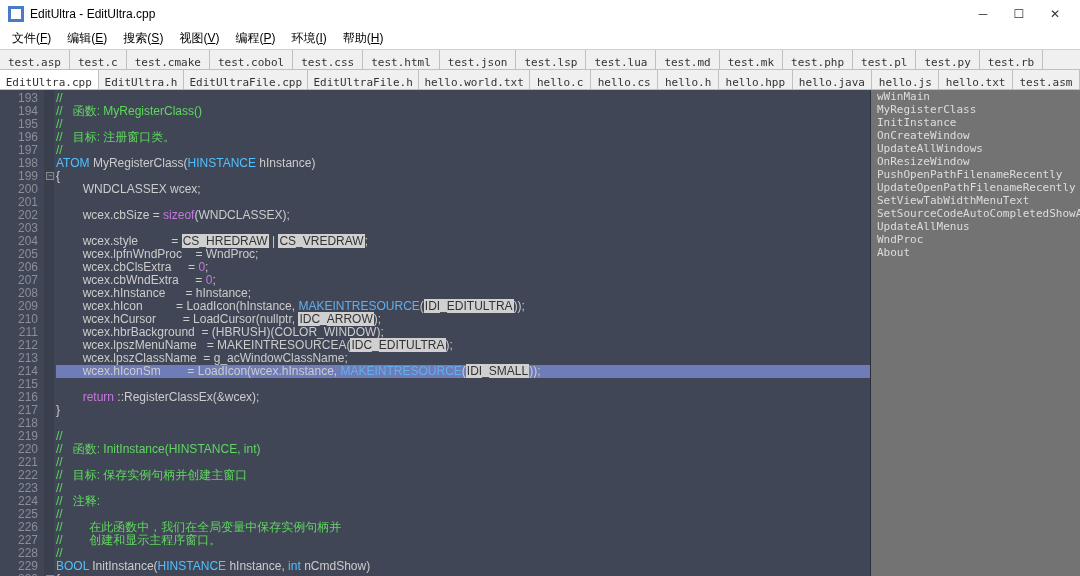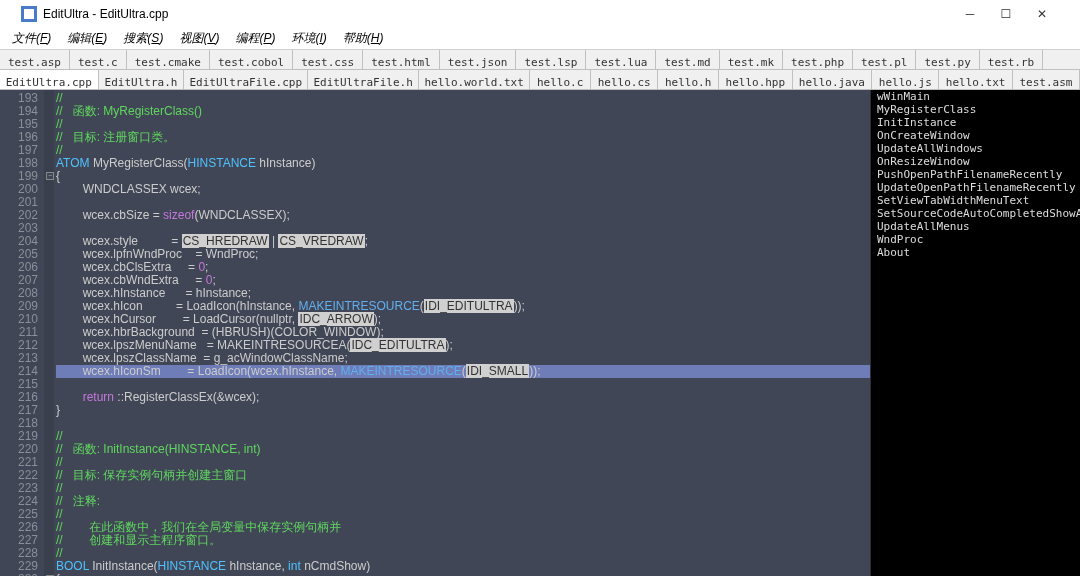--- a/index.html
+++ b/index.html
@@ -1,40 +1,40 @@
 <!DOCTYPE html>
 <html><head>
 <meta charset="utf-8">
 <style>
 *{margin:0;padding:0;box-sizing:border-box;font-family:'Segoe UI',sans-serif;}
 body{width:1080px;height:576px;overflow:hidden;background:#fff;}
-.titlebar{height:28px;display:flex;align-items:center;padding:0 21px;background:#fff;}
+.titlebar{height:28px;display:flex;align-items:center;padding:0 8px;background:#fff;}
 .titlebar-icon{width:16px;height:16px;margin-right:6px;}
 .titlebar-text{font-size:12px;color:#000;flex:1;}
 .win-controls{display:flex;gap:2px;}
 .win-btn{width:34px;height:24px;display:flex;align-items:center;justify-content:center;font-size:12px;color:#333;cursor:pointer;}
 .menubar{height:22px;display:flex;align-items:center;padding:0 4px;background:#fff;border-bottom:1px solid #d0d0d0;}
-.menu-item{font-size:12px;padding:2px 8px;cursor:pointer;font-style:italic;}
+.menu-item{font-size:12px;padding:2px 8px;cursor:pointer;}
 .menu-item u{text-decoration:underline;}
 .tabrow{height:20px;display:flex;background:#f0f0f0;border-bottom:1px solid #c0c0c0;overflow:hidden;}
 .tab{font-size:11px;font-family:Consolas,monospace;padding:12px 8px;border-right:1px solid #c0c0c0;white-space:nowrap;cursor:pointer;color:#333;display:flex;align-items:center;min-width:55px;justify-content:center;}
 .tab.active{background:#fff;}
 .main{display:flex;height:486px;}
 .editor{flex:1;background:#404655;position:relative;overflow:hidden;}
 .gutter{position:absolute;left:0;top:0;width:44px;background:#404655;font-family:Consolas,monospace;font-size:12px;color:#8a8f99;text-align:right;padding-right:6px;line-height:13px;padding-top:2px;}
 .foldcol{position:absolute;left:44px;top:0;width:10px;height:100%;background:#3a3f4d;}
 .code{position:absolute;left:56px;top:0;right:0;font-family:Consolas,monospace;font-size:12px;line-height:13px;padding-top:2px;white-space:pre;color:#ccc;}
 .c-comment{color:#5fd75f;}
 .c-type{color:#4fc1ff;}
 .c-keyword{color:#c678dd;}
 .c-const{background:#d0d0d0;color:#333;padding:0 1px;}
 .c-num{color:#c678dd;}
 .c-macro{color:#61afef;}
 .highlight-line{background:#6e7cb8;display:inline-block;width:100%;}
-.sidebar{width:210px;background:#000000;border-left:1px solid #2a2e38;overflow:hidden;}
+.sidebar{width:210px;background:#737373;border-left:1px solid #2a2e38;overflow:hidden;}
 .sidebar-item{font-family:Consolas,monospace;font-size:11px;color:#ddd;padding:0 6px;line-height:13px;cursor:pointer;white-space:nowrap;}
 .fold-marker{position:absolute;left:46px;width:8px;height:8px;border:1px solid #888;background:#404655;font-size:7px;line-height:6px;text-align:center;color:#aaa;}
 </style>
 </head>
 <body>
 
 <div class="titlebar">
   <svg class="titlebar-icon" viewBox="0 0 16 16">
       <rect width="16" height="16" fill="#4a7bc8"></rect>
       <rect x="3" y="3" width="10" height="10" fill="#fff"></rect>

